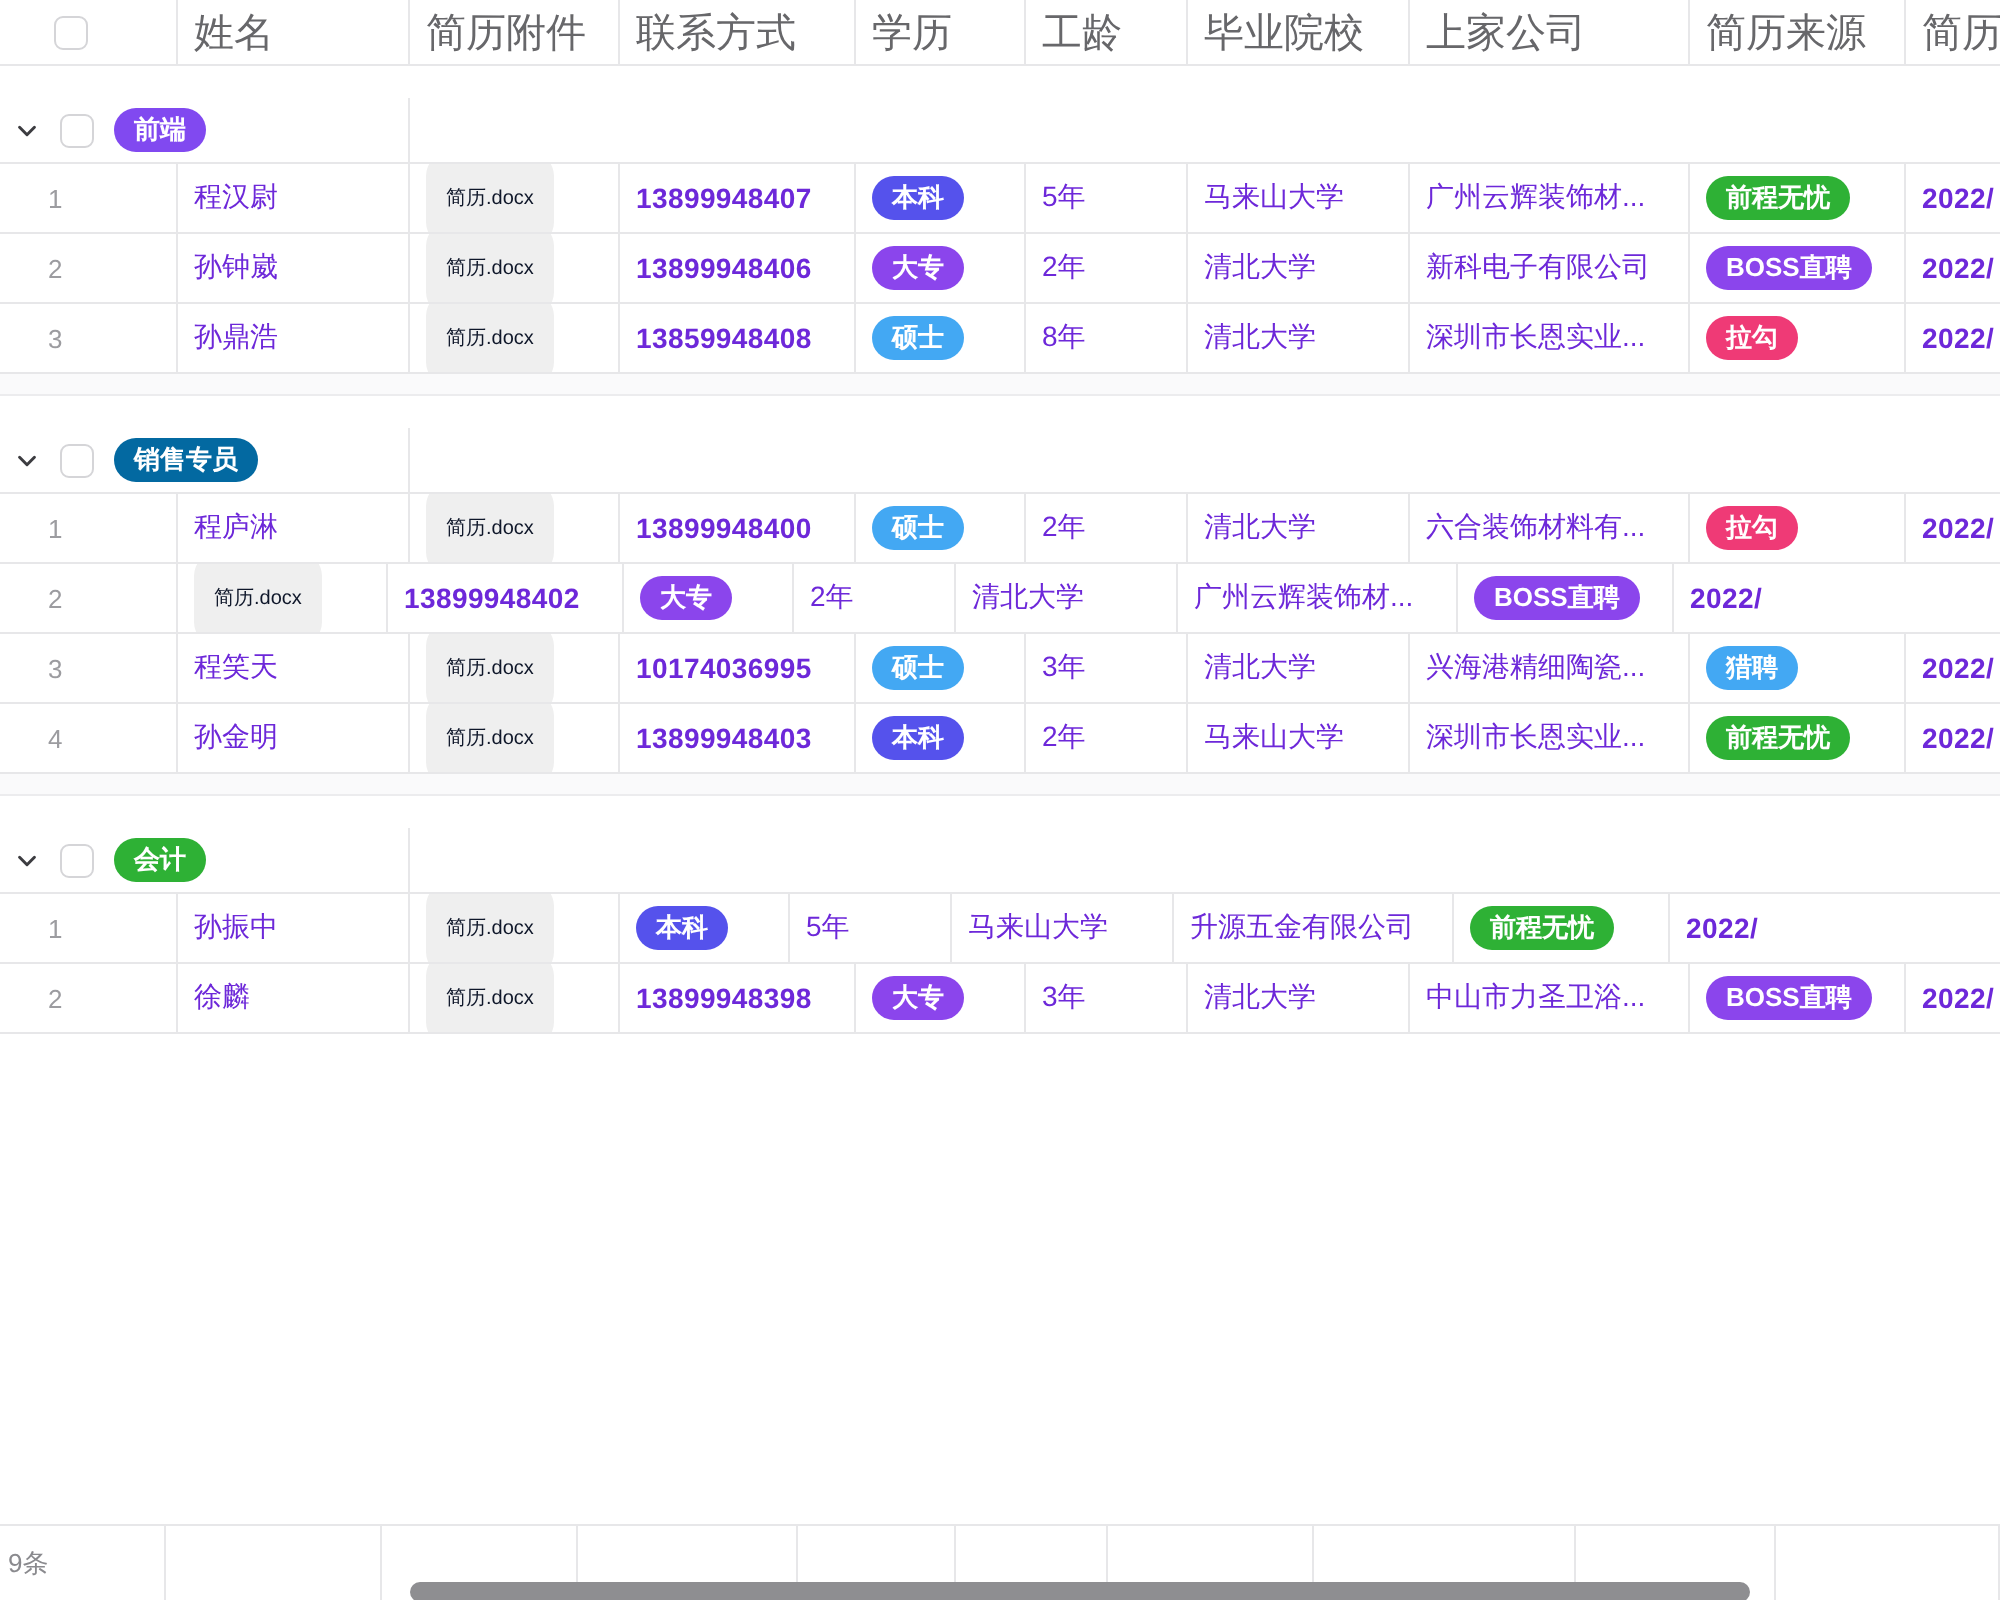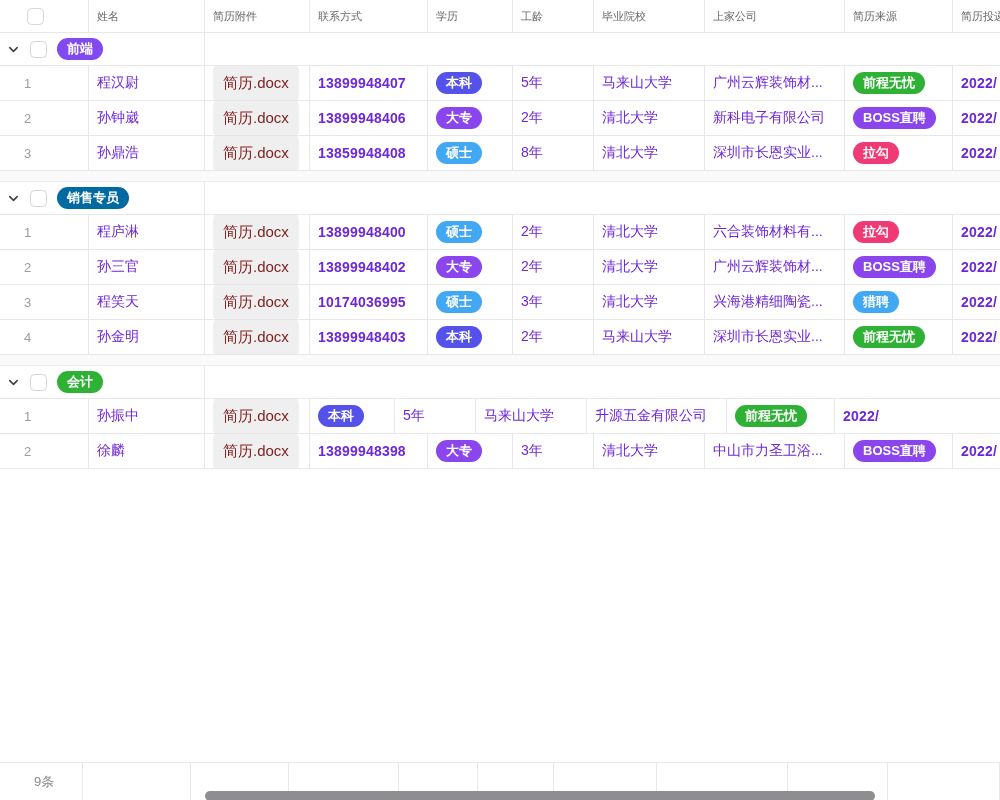--- a/index.html
+++ b/index.html
@@ -1,52 +1,52 @@
 <!DOCTYPE html>
 <html><head>
 <meta charset="utf-8">
 <style>
   html,body{margin:0;padding:0;background:#fff;}
   #app{position:relative;width:1000px;height:800px;background:#fff;overflow:hidden;
        font-family:"Liberation Sans",sans-serif;color:#1e1e20;}
   .row{display:flex;box-sizing:border-box;border-bottom:1px solid #e7e7e9;background:#fff;}
   .header-row{height:33px;}
-  .group-row{height:33px;}
+  .group-row{height:33px;margin-top:16px;}
   .data-row{height:35px;}
   .cell{box-sizing:border-box;border-right:1px solid #e7e7e9;display:flex;align-items:center;
         padding-left:8px;overflow:hidden;flex:0 0 auto;white-space:nowrap;}
   .c0{width:89px;padding-left:0;}
   .c1{width:116px;}
   .c2{width:105px;}
   .c3{width:118px;}
   .c4{width:85px;}
   .c5{width:81px;}
   .c6{width:111px;}
   .c7{width:140px;}
   .c8{width:108px;}
   .c9{width:120px;border-right:none;}
-  .hcell{color:#67676a;font-size:11px;}
+  .hcell{color:#67676a;font-size:20px;}
   .ctext{font-size:14px;color:#6d28d9;}
   .numtext .ctext{font-weight:700;letter-spacing:.2px;}
   .rownum{margin-left:24px;font-size:13px;color:#9c9ca0;}
   .cb{width:17px;height:17px;box-sizing:border-box;border:1.5px solid #d5d5d8;border-radius:4.5px;
       background:#fff;flex:0 0 auto;}
   .hdr-cb{margin-left:27px;}
   .tag{display:inline-flex;align-items:center;height:22px;padding:0 10px;border-radius:11px;
        color:#fff;font-size:13px;font-weight:700;white-space:nowrap;}
   .chip{display:inline-flex;align-items:center;height:23px;padding:12px 10px;border-radius:12px;
-        background:#efefef;color:#7f1d1d;font-size:15px;white-space:nowrap;}
+        background:#efefef;color:#0f172a;font-size:10px;white-space:nowrap;}
   .gleft{width:205px;box-sizing:border-box;border-right:1px solid #e7e7e9;display:flex;
          align-items:center;padding-left:7px;gap:10px;flex:0 0 auto;}
   .gright{flex:1;}
   .gap-row{height:11px;box-sizing:border-box;background:#fafafb;border-bottom:1px solid #ececee;}
   .footer{position:absolute;left:0;top:762px;width:1000px;height:38px;box-sizing:border-box;
           border-top:1px solid #e7e7e9;display:flex;background:#fff;}
   .fcell{box-sizing:border-box;border-right:1px solid #e7e7e9;display:flex;align-items:center;}
-  .count{padding-left:34px;font-size:13px;color:#8a8a8e;}
+  .count{padding-left:4px;font-size:13px;color:#8a8a8e;}
   .hscroll{position:absolute;left:205px;top:791px;width:670px;height:10px;border-radius:5px;
            background:#8e8e91;}
 </style>
 </head>
 <body>
 
 <div id="app">
 
   <div class="row header-row">
     <div class="cell c0">
@@ -210,23 +210,20 @@
           <span class="tag" style="background: rgb(239, 58, 118);">拉勾</span>
         </div>
         <div class="cell c9 numtext">
           <span class="ctext">2022/</span>
         </div>
       </div>
       <div class="row data-row">
         <div class="cell c0">
           <span class="rownum">2</span>
         </div>
-        <div class="cell c1">
-          <span class="ctext">孙三官</span>
-        </div>
         <div class="cell c2">
           <span class="chip">简历.docx</span>
         </div>
         <div class="cell c3 numtext">
           <span class="ctext">13899948402</span>
         </div>
         <div class="cell c4">
           <span class="tag" style="background: rgb(139, 69, 236);">大专</span>
         </div>
         <div class="cell c5">

